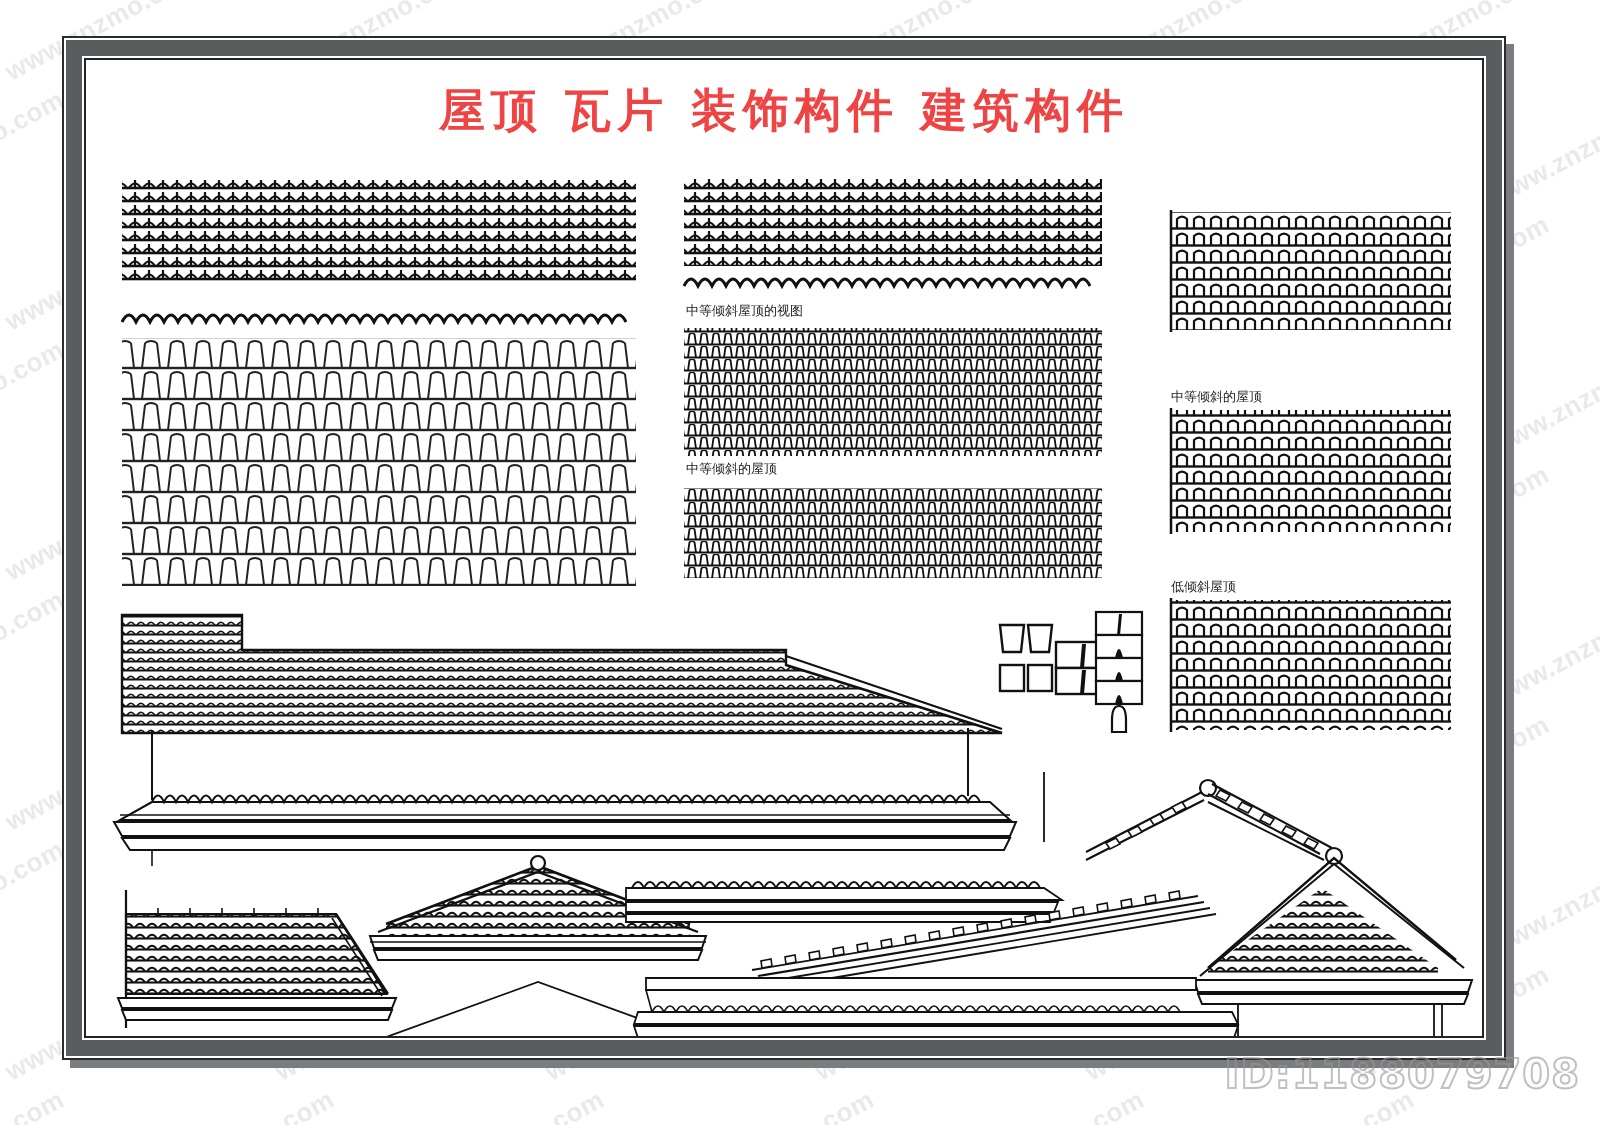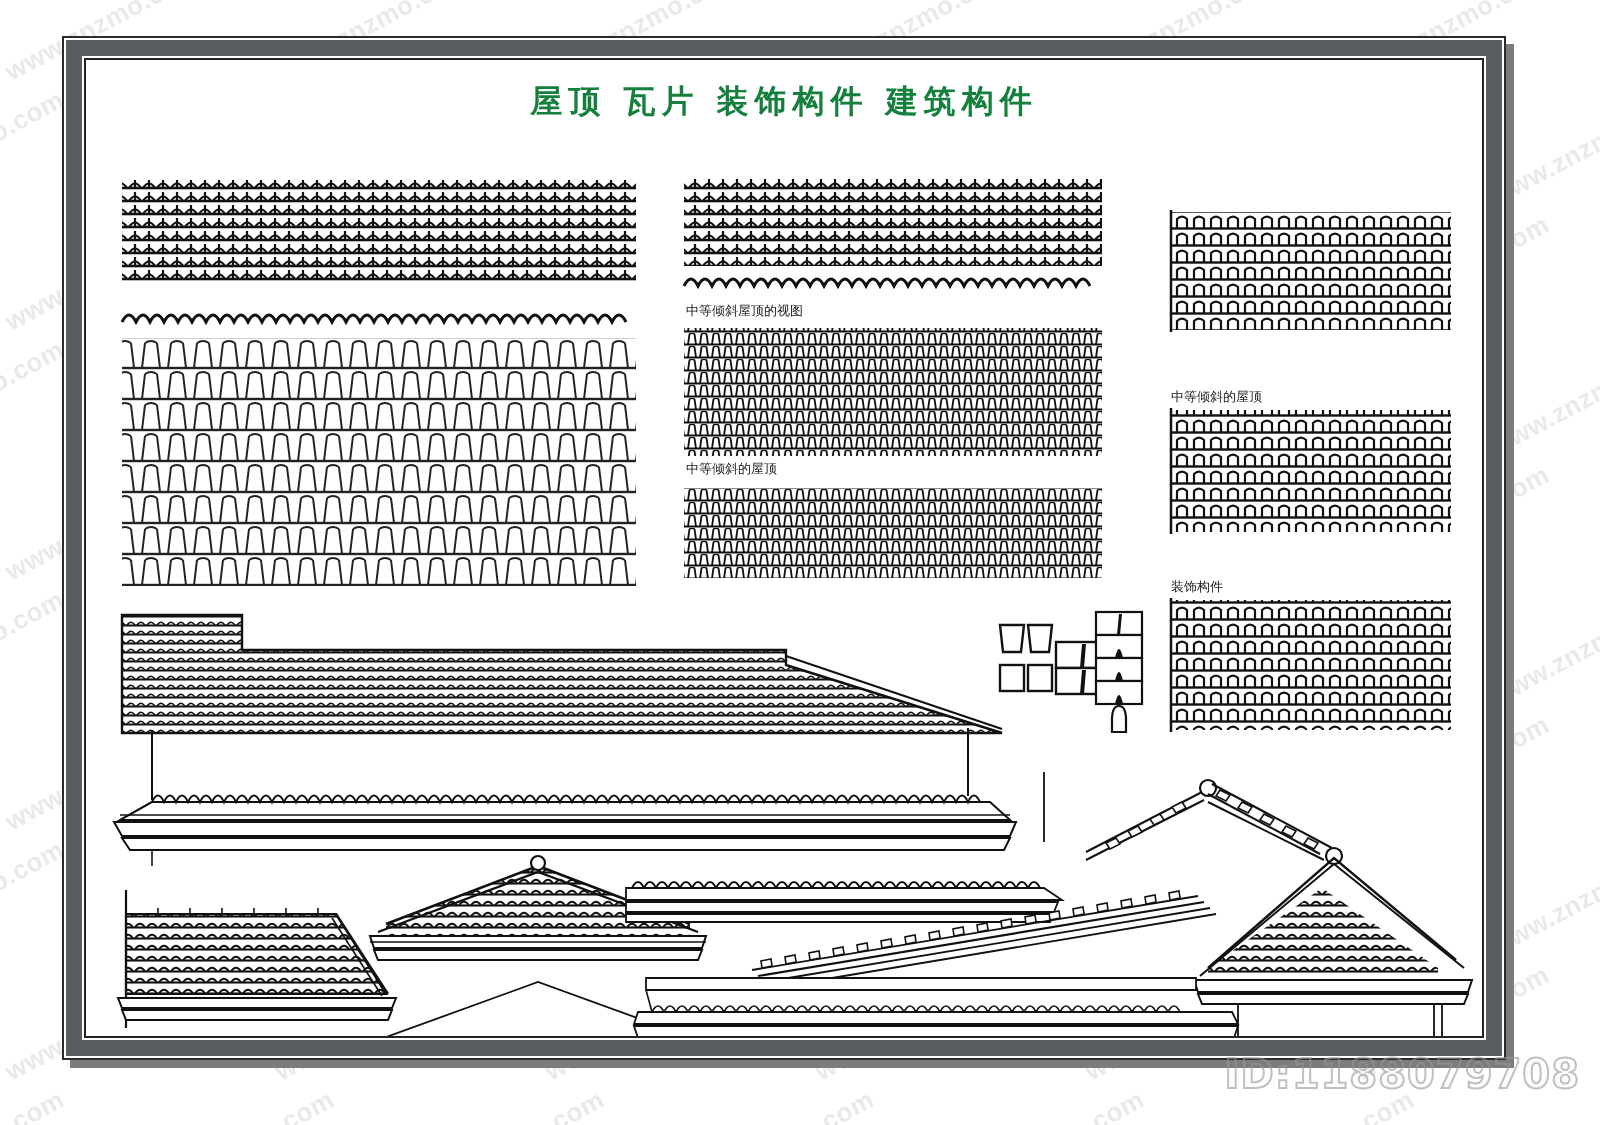--- a/index.html
+++ b/index.html
@@ -33,21 +33,21 @@
     overflow:hidden;
   }
   .frame-shadow{
     position:absolute;left:70px;top:44px;width:1444px;height:1024px;
     background:#7a7d80;z-index:9;
   }
 
   
   .title{
     position:absolute;left:0;right:0;top:20px;text-align:center;
-    font-size:32px;font-weight:700;color:#15803d;letter-spacing:6px;
+    font-size:46px;font-weight:700;color:#ef4444;letter-spacing:6px;
     font-family:"DejaVu Sans","Liberation Sans",sans-serif;
     z-index:20;
   }
 
   
   .canvas{position:absolute;left:0;top:0;width:1400px;height:980px;z-index:15;}
   .canvas svg{position:absolute;left:0;top:0;overflow:visible;}
 
   
   .cad-label{
@@ -380,21 +380,21 @@
             <path d="M548 966 L1152 966 L1148 978 L552 978 Z" fill="#fff" stroke="#111" stroke-width="1.8"></path>
             <line x1="560" y1="930" x2="566" y2="952" stroke="#111" stroke-width="1.6"></line>
           </g>
         </g>
       </svg>
     </div>
 
     <div class="cad-label" style="left:600px;top:242px;">中等倾斜屋顶的视图</div>
     <div class="cad-label" style="left:600px;top:400px;">中等倾斜的屋顶</div>
     <div class="cad-label" style="left:1085px;top:328px;">中等倾斜的屋顶</div>
-    <div class="cad-label" style="left:1085px;top:518px;">装饰构件</div>
+    <div class="cad-label" style="left:1085px;top:518px;">低倾斜屋顶</div>
 
   </div>
 
   <div class="wm-layer">
       <div class="wm" style="left: 0px; top: 60px;">www.znzmo.com</div>
       <div class="wm" style="left: 270px; top: 60px;">www.znzmo.com</div>
       <div class="wm" style="left: 540px; top: 60px;">www.znzmo.com</div>
       <div class="wm" style="left: 810px; top: 60px;">www.znzmo.com</div>
       <div class="wm" style="left: 1080px; top: 60px;">www.znzmo.com</div>
       <div class="wm" style="left: 1350px; top: 60px;">www.znzmo.com</div>

